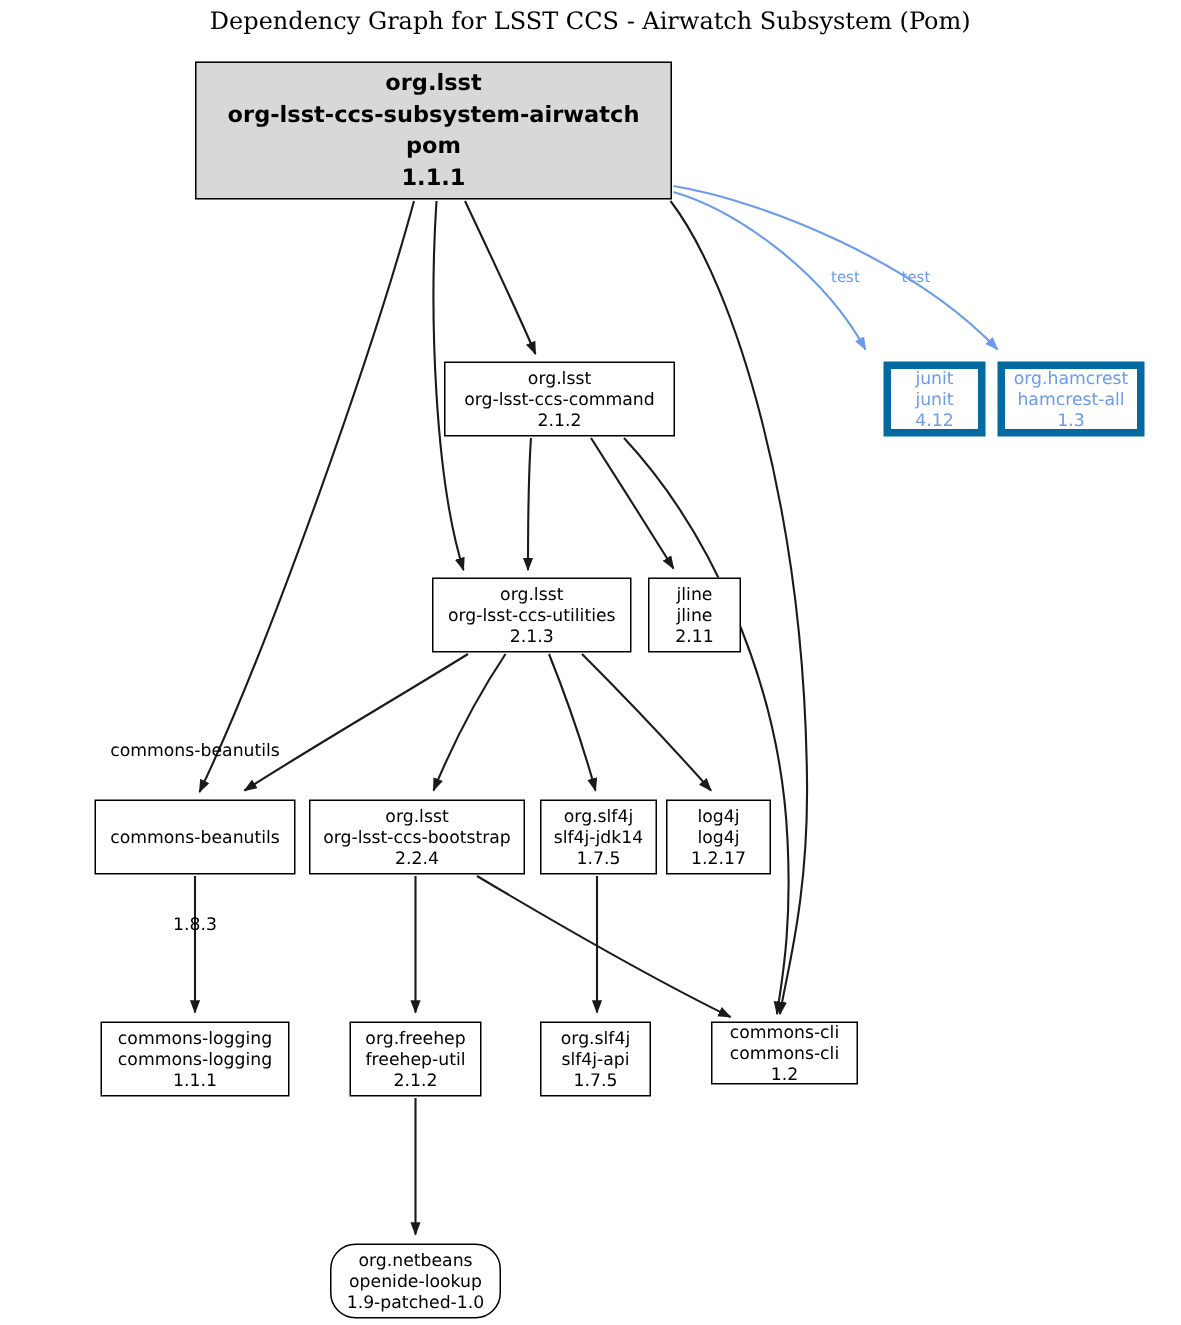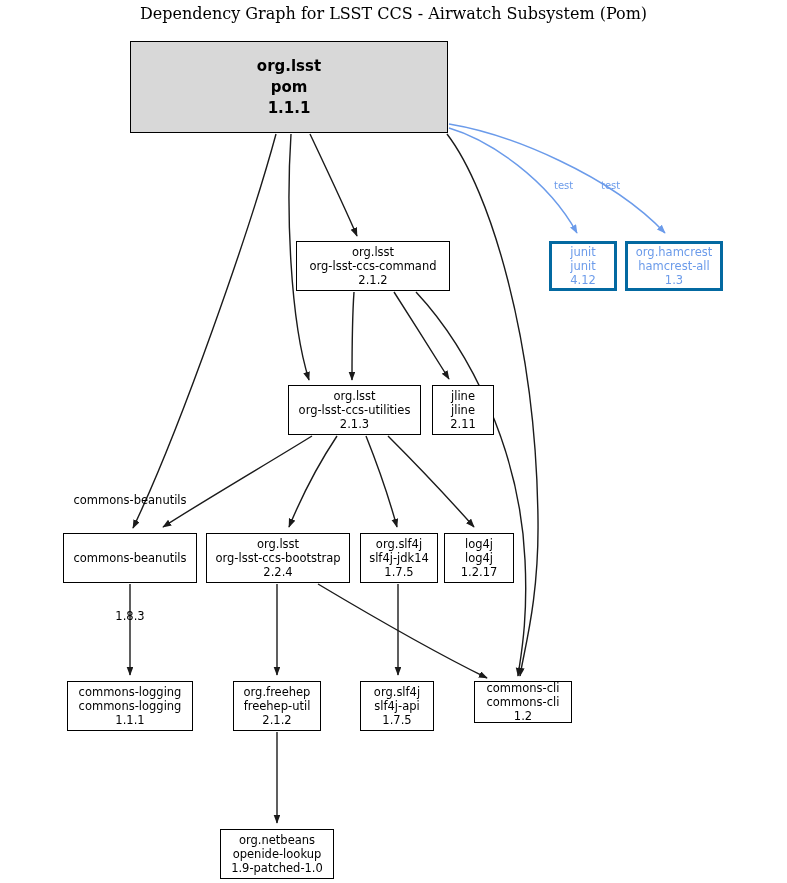--- a/index.html
+++ b/index.html
@@ -49,23 +49,24 @@
     white-space: nowrap;
   }
   .node.root {
     background: #d8d8d8;
     border: 1px solid #000000;
     font-size: 15px;
     line-height: 21px;
     font-weight: bold;
   }
   .node.test-scope {
-    border: 3px solid #0369a1;
+    border: 5px solid #0369a1;
     color: #6b9bea;
     background: #ffffff;
+    margin-left: 40px;
   }
   .edge-label {
     position: absolute;
     font-size: 10px;
     color: #6b9bea;
     white-space: nowrap;
   }
   .nline { display: block; }
 </style>
 </head>
@@ -124,20 +125,21 @@
 
     <path d="M449,124 C510,134 610,175 665,233"></path>
   </g>
 </svg>
 
 <div class="edge-label" style="left:554px; top:180px;">test</div>
 <div class="edge-label" style="left:601px; top:180px;">test</div>
 
 <div class="node root" style="left:130px; top:41px; width:318px; height:92px;">
   <span class="nline">org.lsst</span>
+  <span class="nline">org-lsst-ccs-subsystem-airwatch</span>
   <span class="nline">pom</span>
   <span class="nline">1.1.1</span>
 </div>
 
 <div class="node" style="left:296px; top:241px; width:154px; height:50px;">
   <span class="nline">org.lsst</span>
   <span class="nline">org-lsst-ccs-command</span>
   <span class="nline">2.1.2</span>
 </div>
 
@@ -206,17 +208,17 @@
   <span class="nline">slf4j-api</span>
   <span class="nline">1.7.5</span>
 </div>
 
 <div class="node" style="left:474px; top:681px; width:98px; height:42px;">
   <span class="nline">commons-cli</span>
   <span class="nline">commons-cli</span>
   <span class="nline">1.2</span>
 </div>
 
-<div class="node" style="left:220px; top:829px; width:114px; height:50px;">
+<div class="node" style="left:220px; top:829px; width:114px; height:50px;border-radius:17px;">
   <span class="nline">org.netbeans</span>
   <span class="nline">openide-lookup</span>
   <span class="nline">1.9-patched-1.0</span>
 </div>
 
 </body></html>

